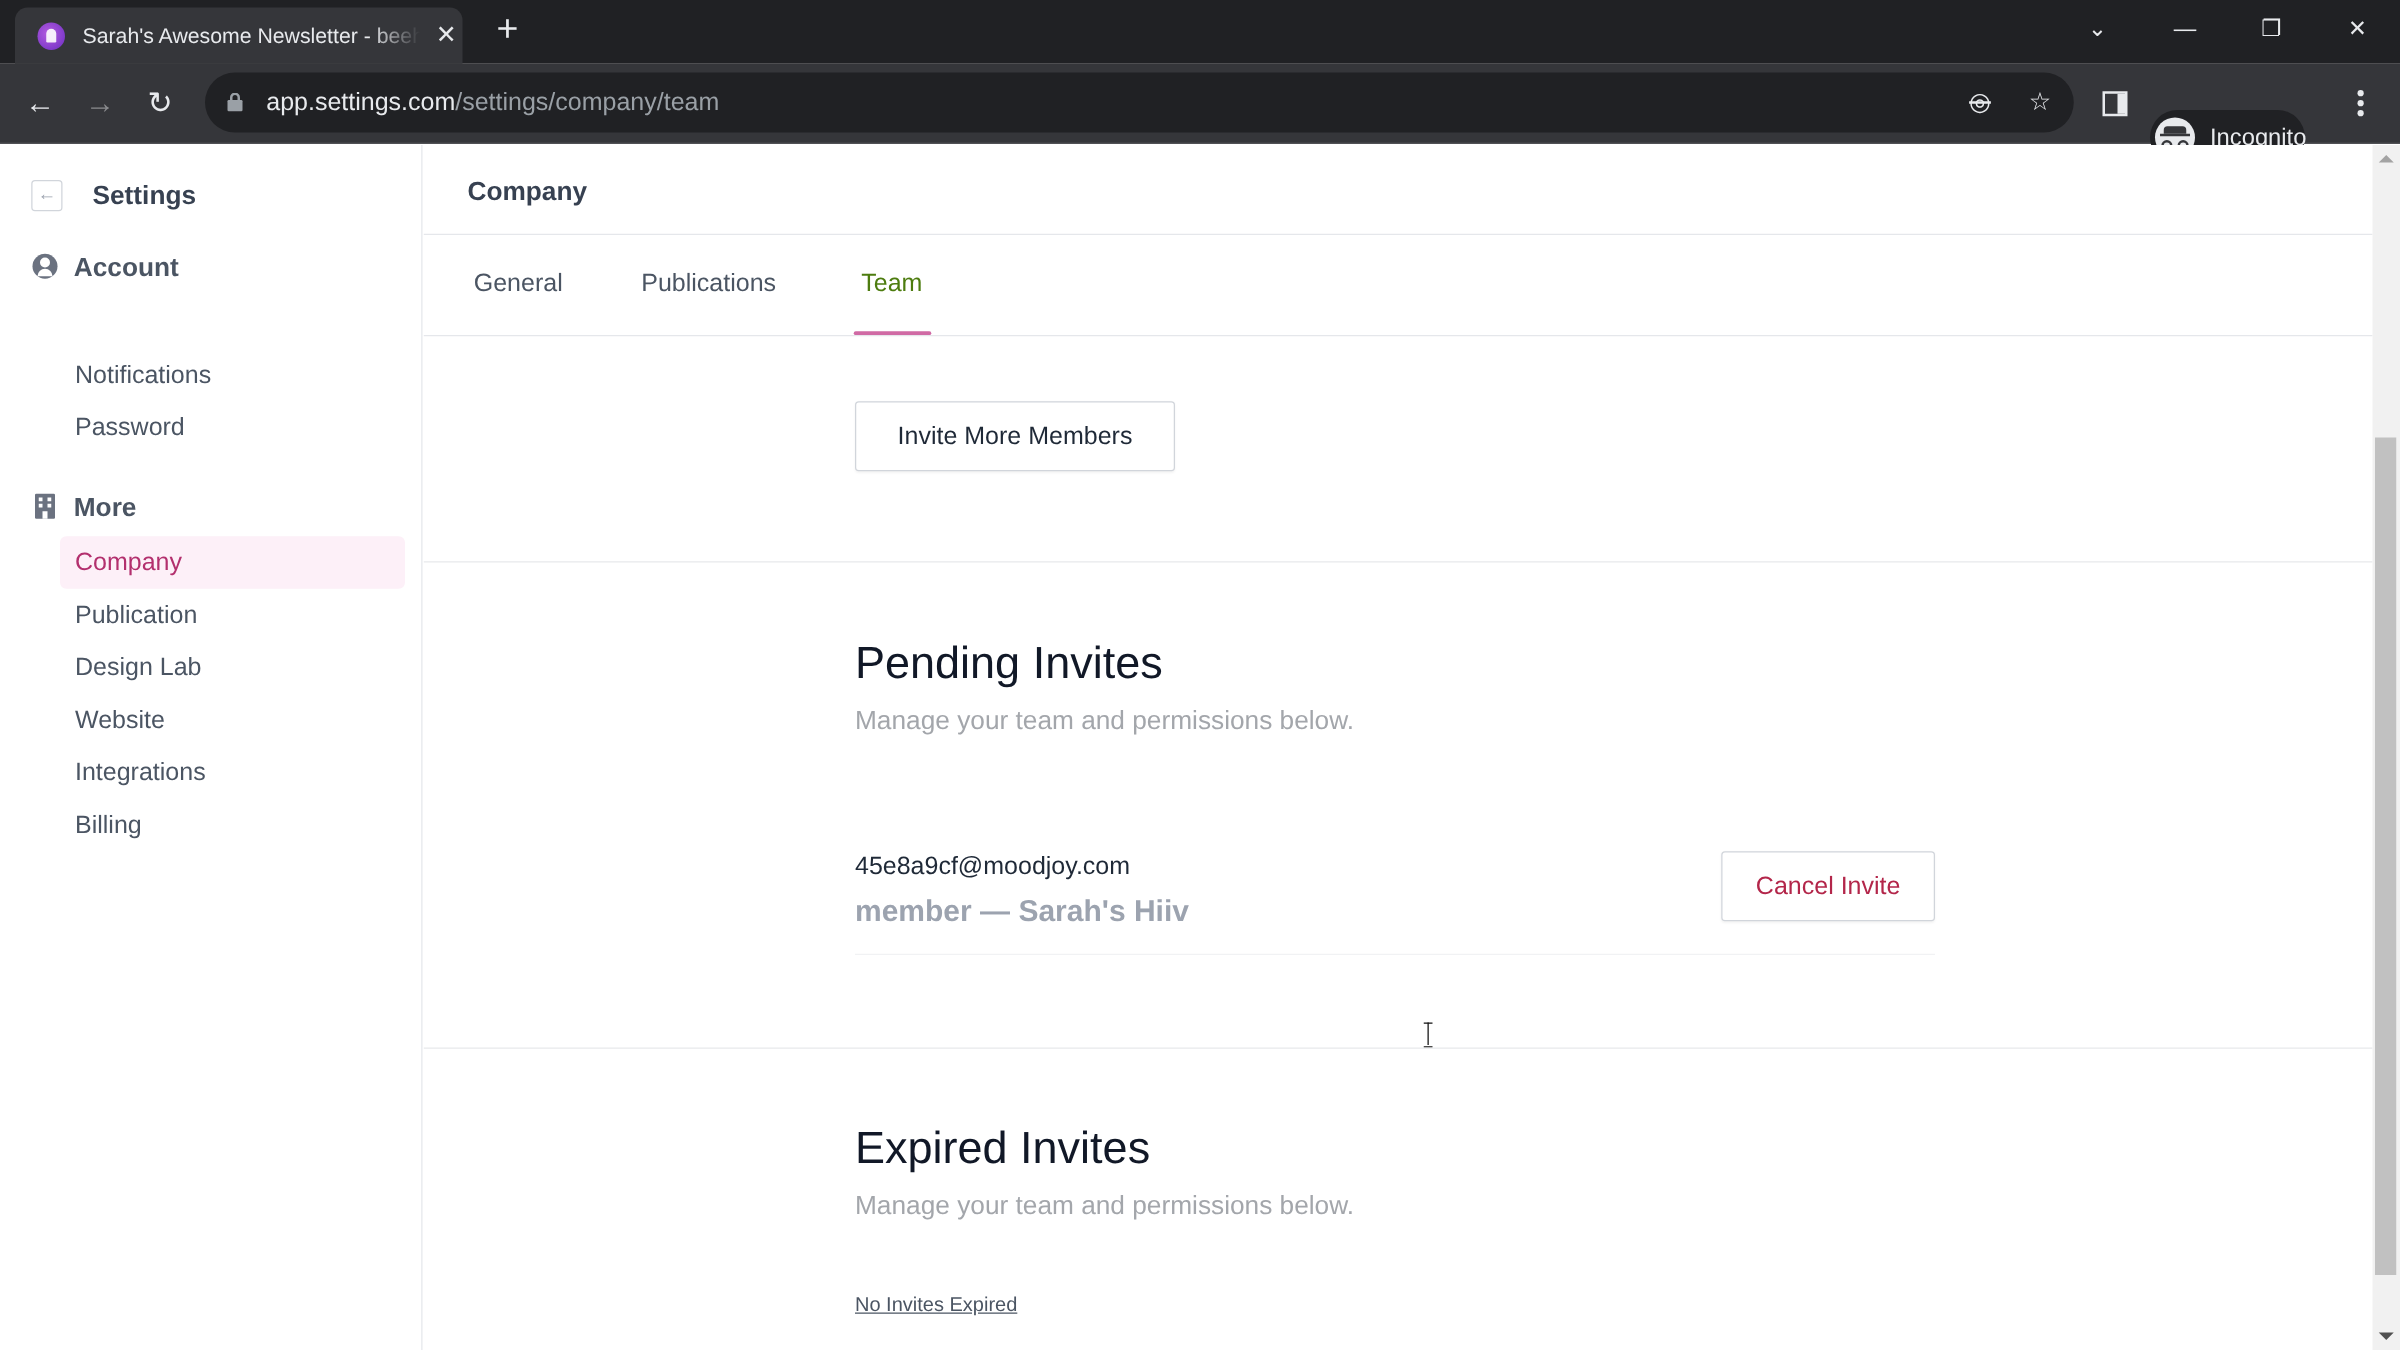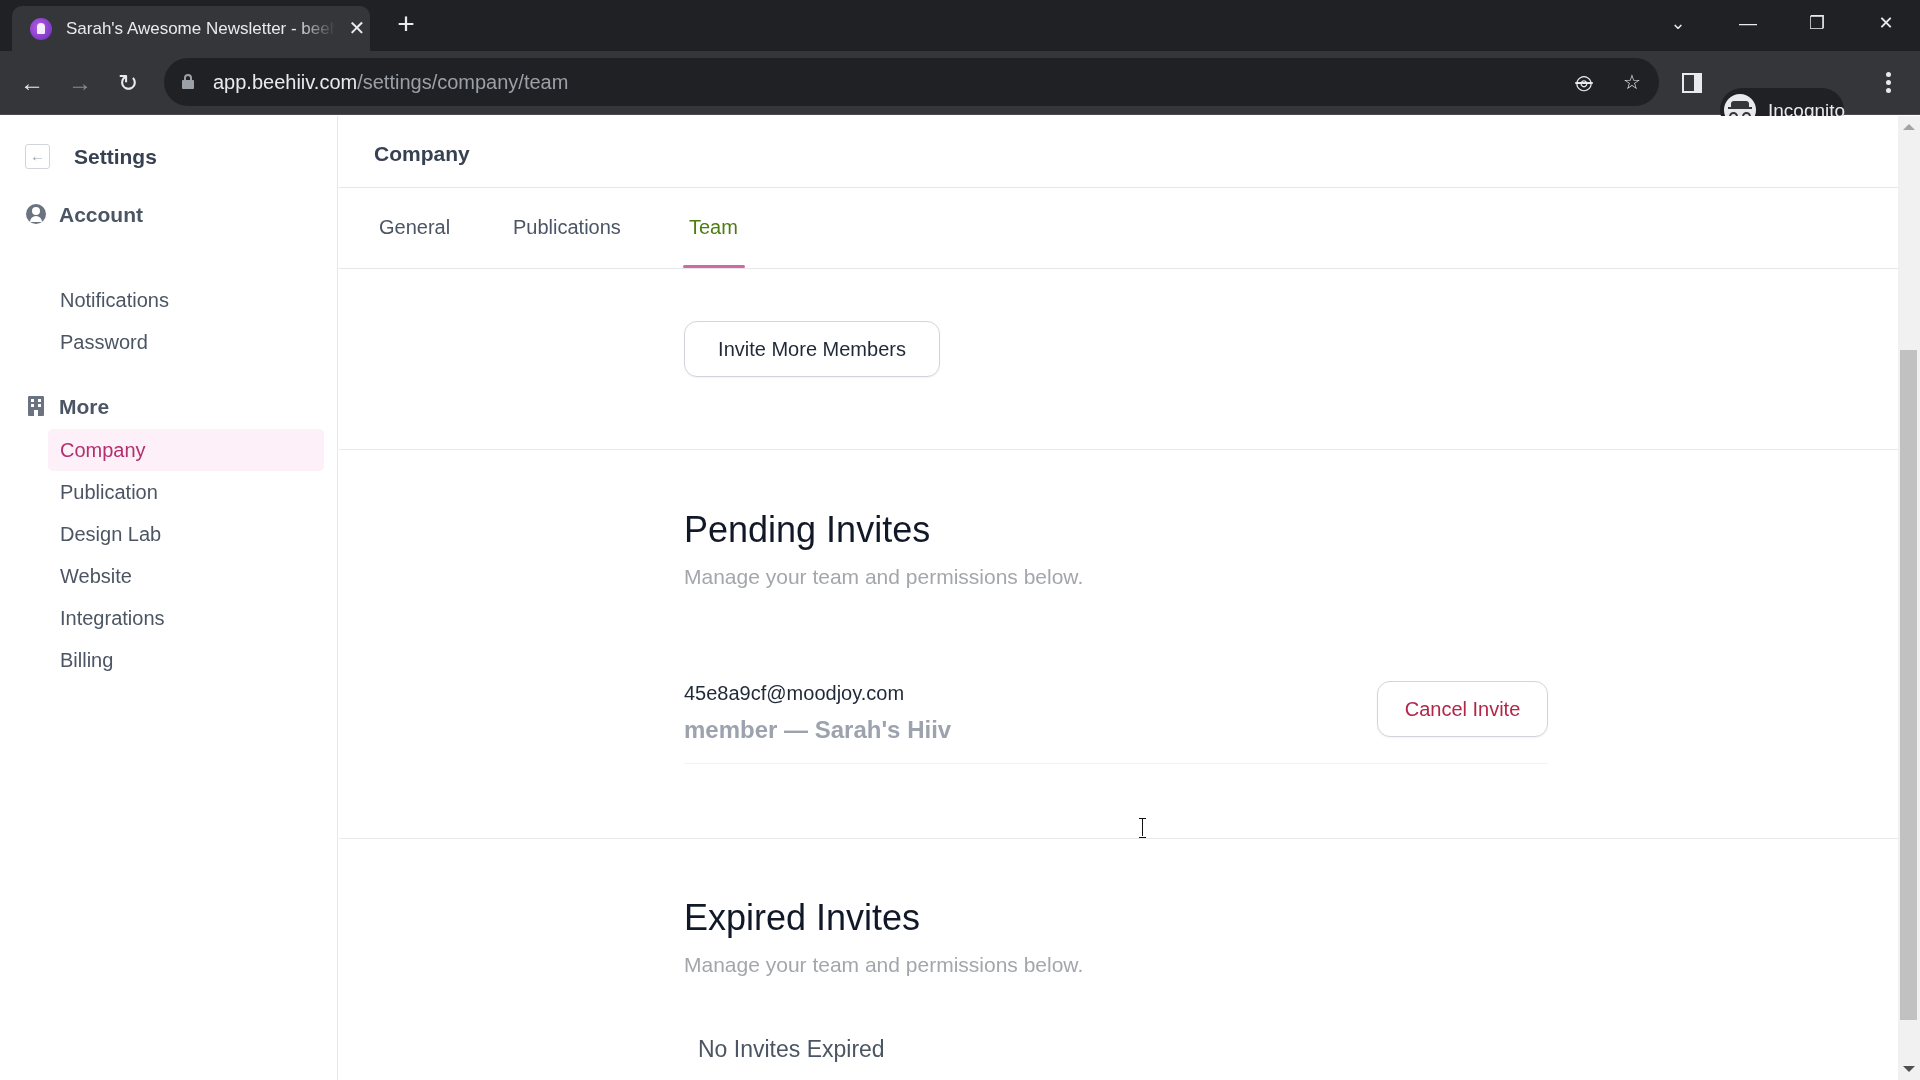--- a/index.html
+++ b/index.html
@@ -54,30 +54,30 @@
   .nav-item.active { background: #fdf0f8; color: #b3306e; }
 
   .main { position: absolute; left: 339px; top: 0; width: 1559px; height: 964px; }
   .page-head { position: absolute; left: 0; top: 0; width: 1559px; height: 72px; border-bottom: 1px solid #e5e7eb; }
   .page-title { position: absolute; left: 35px; top: 26px; font-size: 21px; font-weight: bold; color: #374151; }
   .tabs { position: absolute; left: 0; top: 72px; width: 1559px; height: 81px; border-bottom: 1px solid #e5e7eb; }
   .tabs .t { position: absolute; top: 28px; font-size: 20px; color: #4b5563; }
   .tabs .t.active { color: #4d7c0f; }
   .tab-underline { position: absolute; left: 344px; top: 77px; width: 62px; height: 3px; background: #d06aa4; border-radius: 2px; }
 
-  .btn { position: absolute; height: 56px; border: 1px solid #d1d5db; border-radius: 13px; background: #fff; font-size: 20px; line-height: 54px; text-align: center; box-shadow: 0 1px 2px rgba(0,0,0,0.05); }
+  .btn { position: absolute; height: 56px; border: 1px solid #d1d5db; border-radius: 3px; background: #fff; font-size: 20px; line-height: 54px; text-align: center; box-shadow: 0 1px 2px rgba(0,0,0,0.05); }
   .invite-btn { left: 345px; top: 205px; width: 256px; color: #1f2937; }
   .divider { position: absolute; left: 0; width: 1559px; height: 1px; background: #e8e9ec; }
   .h2 { position: absolute; left: 345px; font-size: 36px; color: #111827; font-weight: normal; }
   .sub { position: absolute; left: 345px; font-size: 21px; color: #a3a6ab; }
   .email { position: absolute; left: 345px; top: 566px; font-size: 20px; color: #1f2937; }
   .role { position: absolute; left: 345px; top: 600px; font-size: 24px; color: #9ca3af; font-weight: bold; }
   .cancel-btn { left: 1038px; top: 565px; width: 171px; color: #b3264a; }
   .row-line { position: absolute; left: 345px; top: 647px; width: 864px; height: 1px; background: #f1f2f4; }
-  .empty { position: absolute; left: 359px; top: 920px; font-size: 23px; color: #4b5563; }
+  .empty { position: absolute; left: 345px; top: 920px; font-size: 16px; color: #4b5563; text-decoration: underline; }
   .cursor { position: absolute; left: 800px; top: 702px; width: 8px; height: 18px; }
   .cursor::before { content: ""; position: absolute; left: 3px; top: 0; width: 1px; height: 18px; background: #111; }
   .cursor::after { content: ""; position: absolute; left: 0; top: 0; width: 7px; height: 18px; border-top: 1px solid #111; border-bottom: 1px solid #111; }
 
   .scrollbar { position: absolute; left: 1898px; top: 0; width: 22px; height: 964px; background: #f1f1f1; }
   .scroll-thumb { position: absolute; left: 2px; top: 234px; width: 17px; height: 670px; background: #c1c1c1; }
   .scroll-arrow { position: absolute; left: 5px; width: 0; height: 0; border-left: 6px solid transparent; border-right: 6px solid transparent; }
   .scroll-arrow.up { top: 8px; border-bottom: 6px solid #a3a3a3; }
   .scroll-arrow.down { bottom: 8px; border-top: 6px solid #505050; }
 </style>
@@ -99,21 +99,21 @@
 
 <div class="toolbar">
   <div class="navbtn" style="left:16px">←</div>
   <div class="navbtn disabled" style="left:64px">→</div>
   <div class="navbtn" style="left:112px">↻</div>
   <div class="omnibox">
     <span class="lock">
         <span class="shackle"></span>
         <span class="body"></span>
       </span>
-    <span class="url"><span class="host">app.beehiiv.com</span><span>/settings/company/team</span></span>
+    <span class="url"><span class="host">app.settings.com</span><span>/settings/company/team</span></span>
     <span class="omni-icon" style="left:1408px; text-decoration: line-through;">◎</span>
     <span class="omni-icon" style="left:1456px">☆</span>
   </div>
   <div class="sidepanel-icon"></div>
   <div class="incognito">
     <span class="badge">
       <span class="hat"></span>
         <span class="brim"></span>
       <span class="glass" style="left:5px"></span>
         <span class="glass" style="left:18px"></span>

